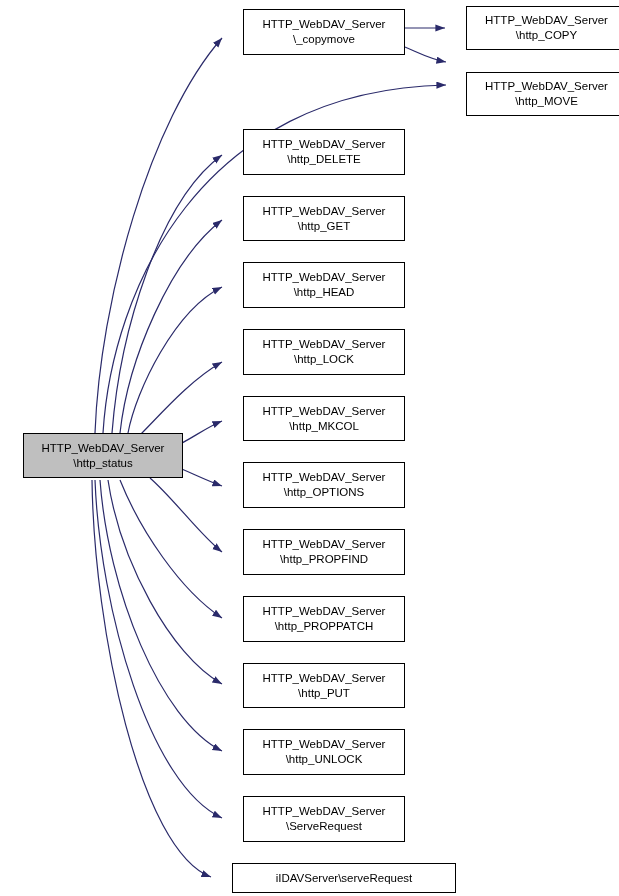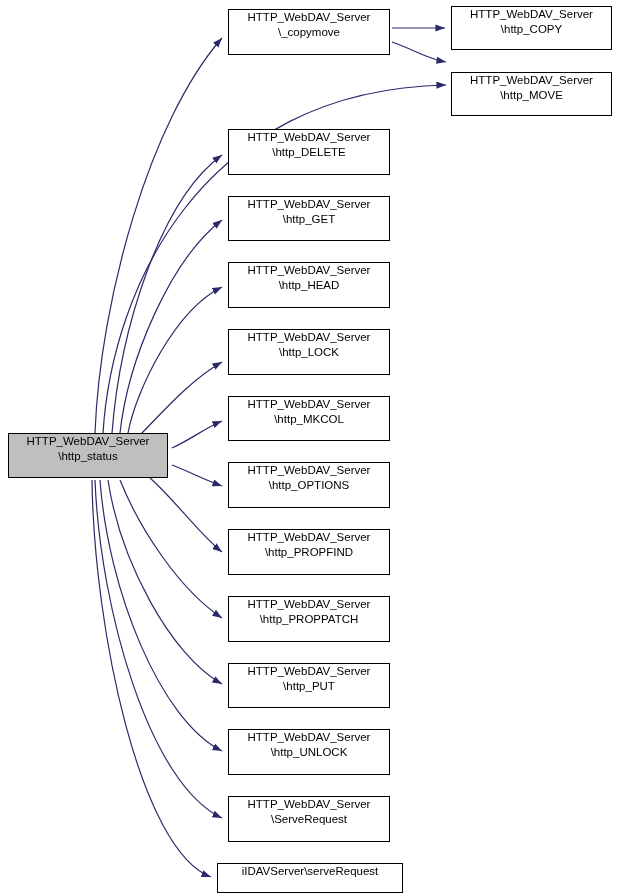--- a/index.html
+++ b/index.html
@@ -26,25 +26,27 @@
     pointer-events: none;
   }
   .node {
     position: absolute;
     box-sizing: border-box;
     border: 1px solid #000000;
     background: #ffffff;
     display: flex;
     flex-direction: column;
     align-items: center;
+    justify-content: center;
     font-size: 11.5px;
     line-height: 15px;
     color: #000000;
     text-align: center;
     white-space: pre;
+    margin-left: 15px;
   }
   .node.focus {
     background: #bfbfbf;
   }
   .node .ln {
     display: block;
   }
 </style>
 </head>
 <body>
@@ -147,17 +149,17 @@
   <div class="node" style="left:228px; top:729px; width:162px; height:46px;">
     <span class="ln">HTTP_WebDAV_Server</span>
     <span class="ln">\http_UNLOCK</span>
   </div>
 
   <div class="node" style="left:228px; top:796px; width:162px; height:46px;">
     <span class="ln">HTTP_WebDAV_Server</span>
     <span class="ln">\ServeRequest</span>
   </div>
 
-  <div class="node" style="left:217px; top:863px; width:186px; height:30px;">
+  <div class="node" style="left:217px; top:863px; width:224px; height:30px;">
     <span class="ln">iIDAVServer\serveRequest</span>
   </div>
 
 </div>
 
 </body></html>

